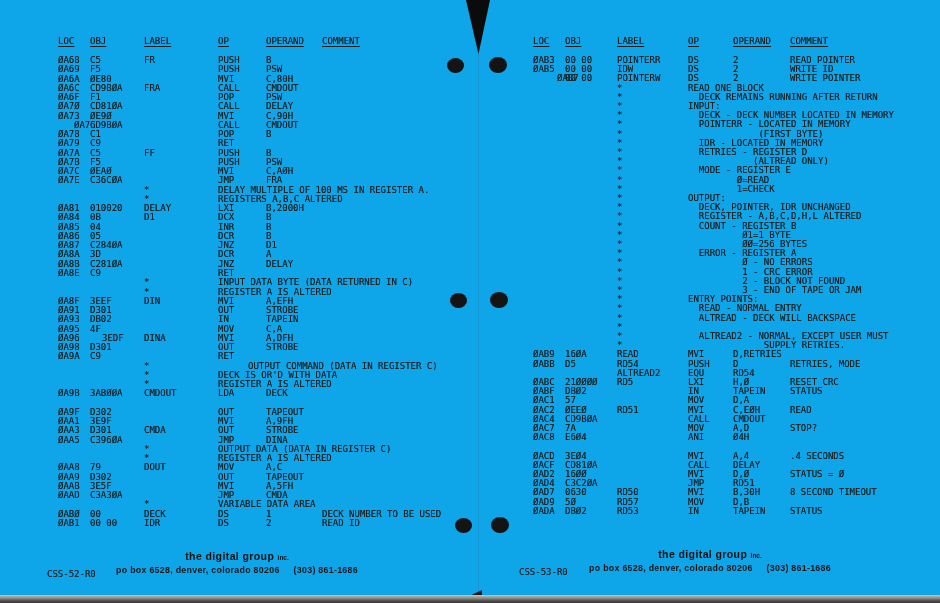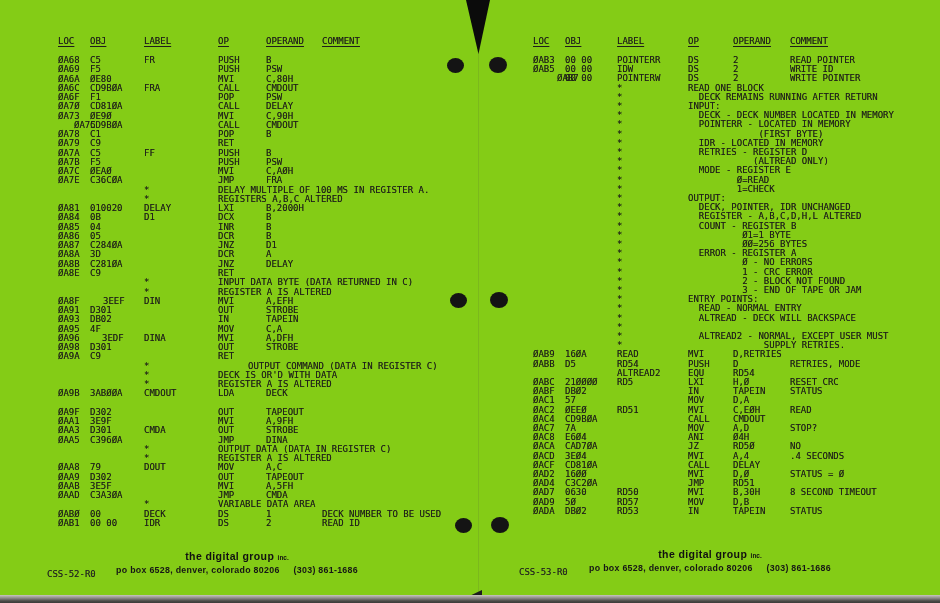--- a/index.html
+++ b/index.html
@@ -1,18 +1,18 @@
 <!DOCTYPE html>
 <html><head>
 <meta charset="utf-8">
 <style>
   html,body{margin:0;padding:0;background:#d8d6d1;}
   .scan{
     position:relative; width:940px; height:603px; overflow:hidden;
-    background:#84cc16;
+    background:#0ea5e9;
     font-family:"DejaVu Sans Mono", monospace;
   }
   .page{position:absolute; inset:0;}
   .page span{
     position:absolute; white-space:pre;
     font:9px/10px "DejaVu Sans Mono", monospace;
     color:#1e1d1b; text-shadow:0 0 0.4px rgba(20,20,20,0.55);
   }
   .col-header{ text-decoration:underline; text-underline-offset:2px; }
   .line{ position:absolute; left:0; right:0; height:10px; }
@@ -221,21 +221,21 @@
       <div class="line" style="top: 277.24px;">
         <span style="left: 144px; top: 0px;">*</span>
         <span style="left: 218px; top: 0px;">INPUT DATA BYTE (DATA RETURNED IN C)</span>
       </div>
       <div class="line" style="top: 286.5px;">
         <span style="left: 144px; top: 0px;">*</span>
         <span style="left: 218px; top: 0px;">REGISTER A IS ALTERED</span>
       </div>
       <div class="line" style="top: 295.76px;">
         <span style="left: 58px; top: 0px;">ØA8F</span>
-        <span style="left: 90px; top: 0px; margin-left: 13px;">3EEF</span>
+        <span style="left: 90px; top: 0px;">3EEF</span>
         <span style="left: 144px; top: 0px;">DIN</span>
         <span style="left: 218px; top: 0px;">MVI</span>
         <span style="left: 266px; top: 0px;">A,EFH</span>
       </div>
       <div class="line" style="top: 305.02px;">
         <span style="left: 58px; top: 0px;">ØA91</span>
         <span style="left: 90px; top: 0px;">D301</span>
         <span style="left: 218px; top: 0px;">OUT</span>
         <span style="left: 266px; top: 0px;">STROBE</span>
       </div>
@@ -574,27 +574,20 @@
         <span style="left: 688px; top: 0px;">MOV</span>
         <span style="left: 733px; top: 0px;">A,D</span>
         <span style="left: 790px; top: 0px;">STOP?</span>
       </div>
       <div class="line" style="top: 432.2px;">
         <span style="left: 533px; top: 0px;">ØAC8</span>
         <span style="left: 565px; top: 0px;">E6Ø4</span>
         <span style="left: 688px; top: 0px;">ANI</span>
         <span style="left: 733px; top: 0px;">Ø4H</span>
       </div>
-      <div class="line" style="top: 441.4px;">
-        <span style="left: 533px; top: 0px;">ØACA</span>
-        <span style="left: 565px; top: 0px;">CAD7ØA</span>
-        <span style="left: 688px; top: 0px;">JZ</span>
-        <span style="left: 733px; top: 0px;">RD5Ø</span>
-        <span style="left: 790px; top: 0px;">NO</span>
-      </div>
       <div class="line" style="top: 450.6px;">
         <span style="left: 533px; top: 0px;">ØACD</span>
         <span style="left: 565px; top: 0px;">3EØ4</span>
         <span style="left: 688px; top: 0px;">MVI</span>
         <span style="left: 733px; top: 0px;">A,4</span>
         <span style="left: 790px; top: 0px;">.4 SECONDS</span>
       </div>
       <div class="line" style="top: 459.8px;">
         <span style="left: 533px; top: 0px;">ØACF</span>
         <span style="left: 565px; top: 0px;">CD81ØA</span>

